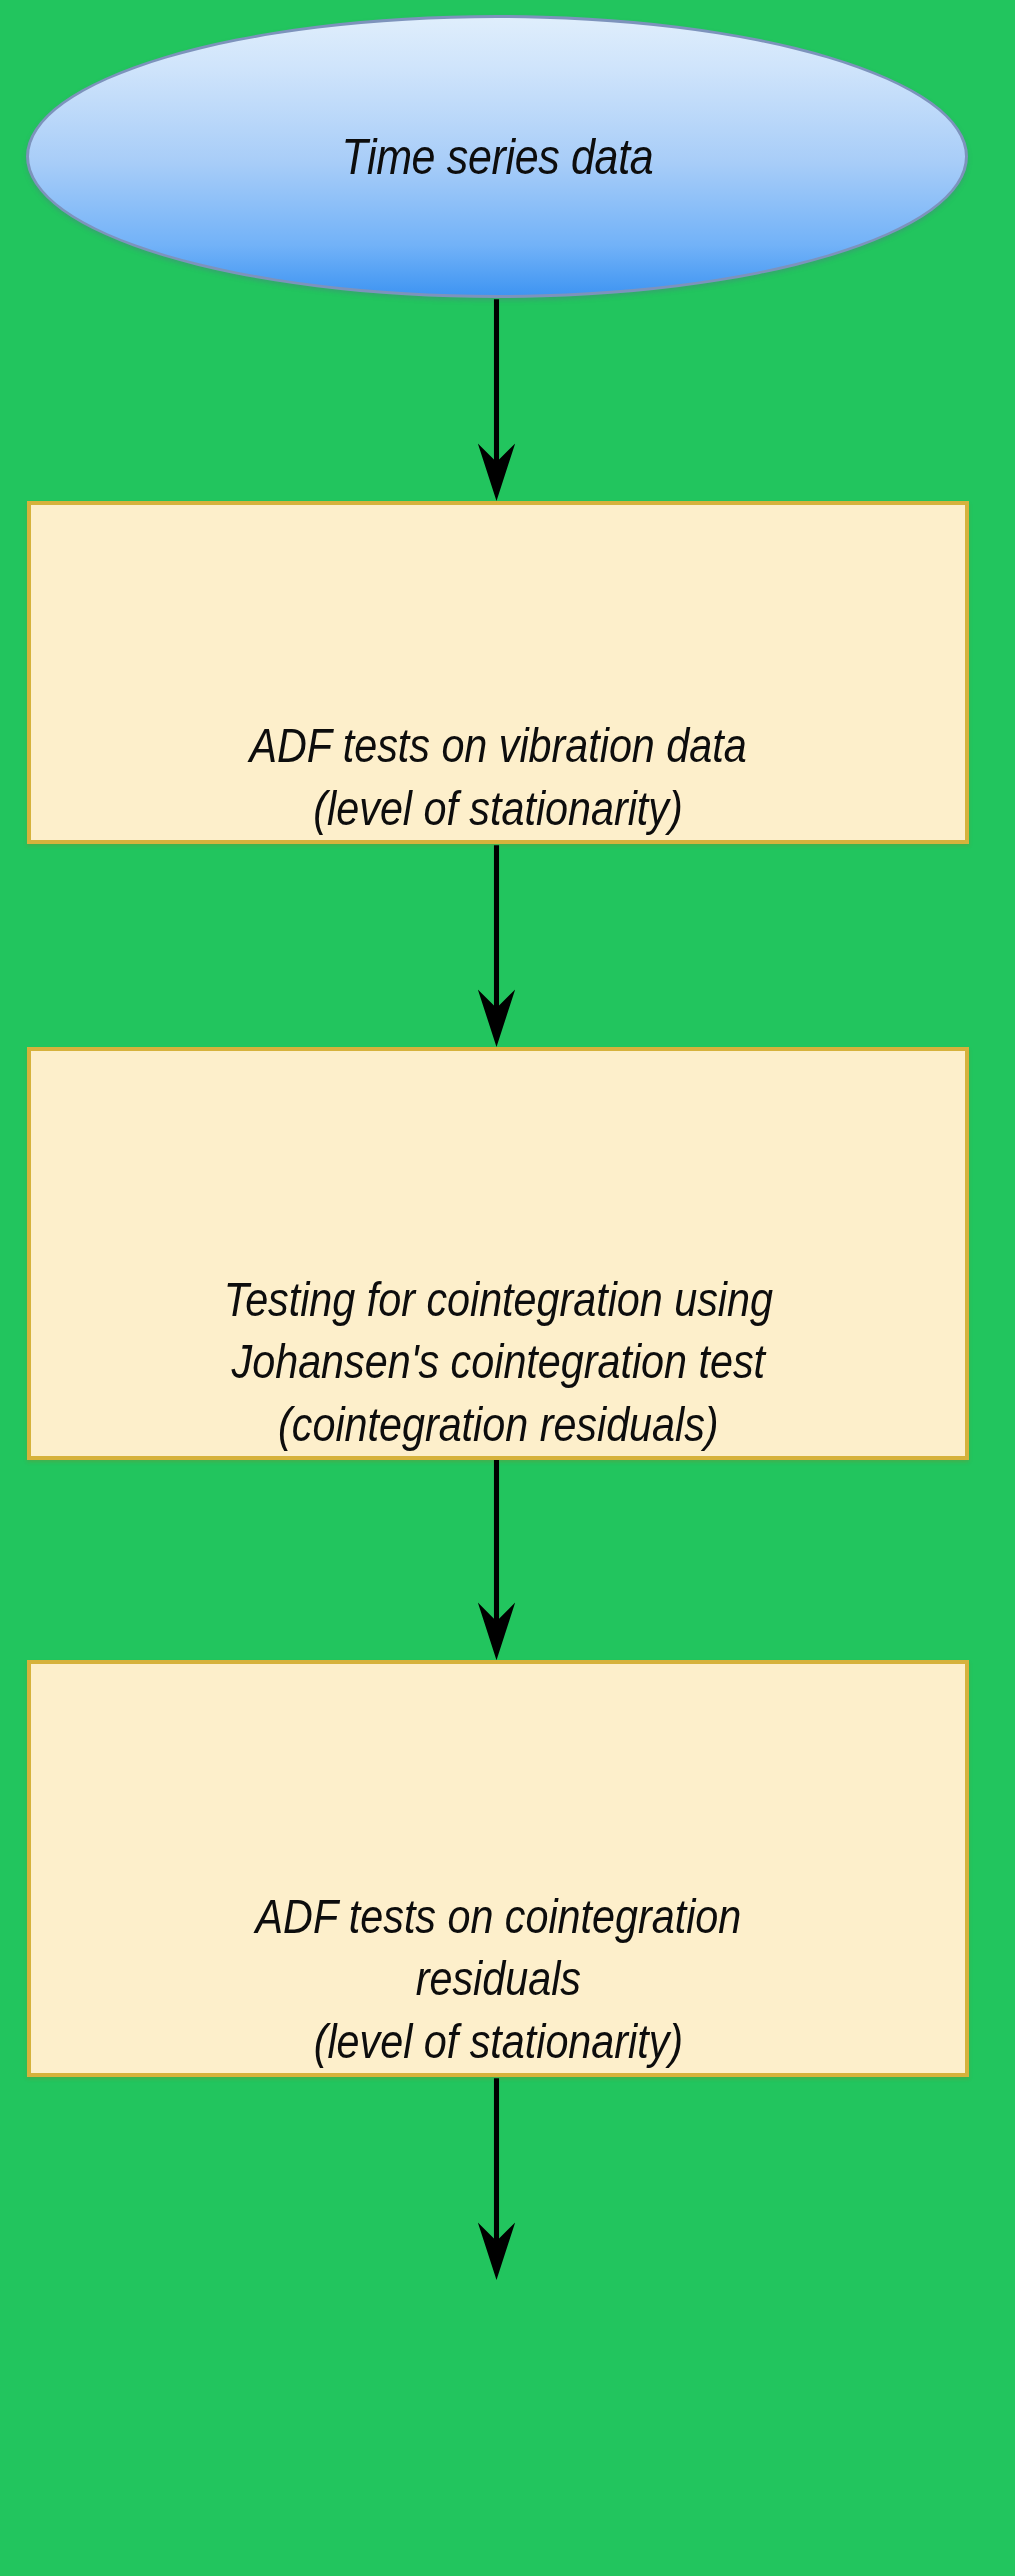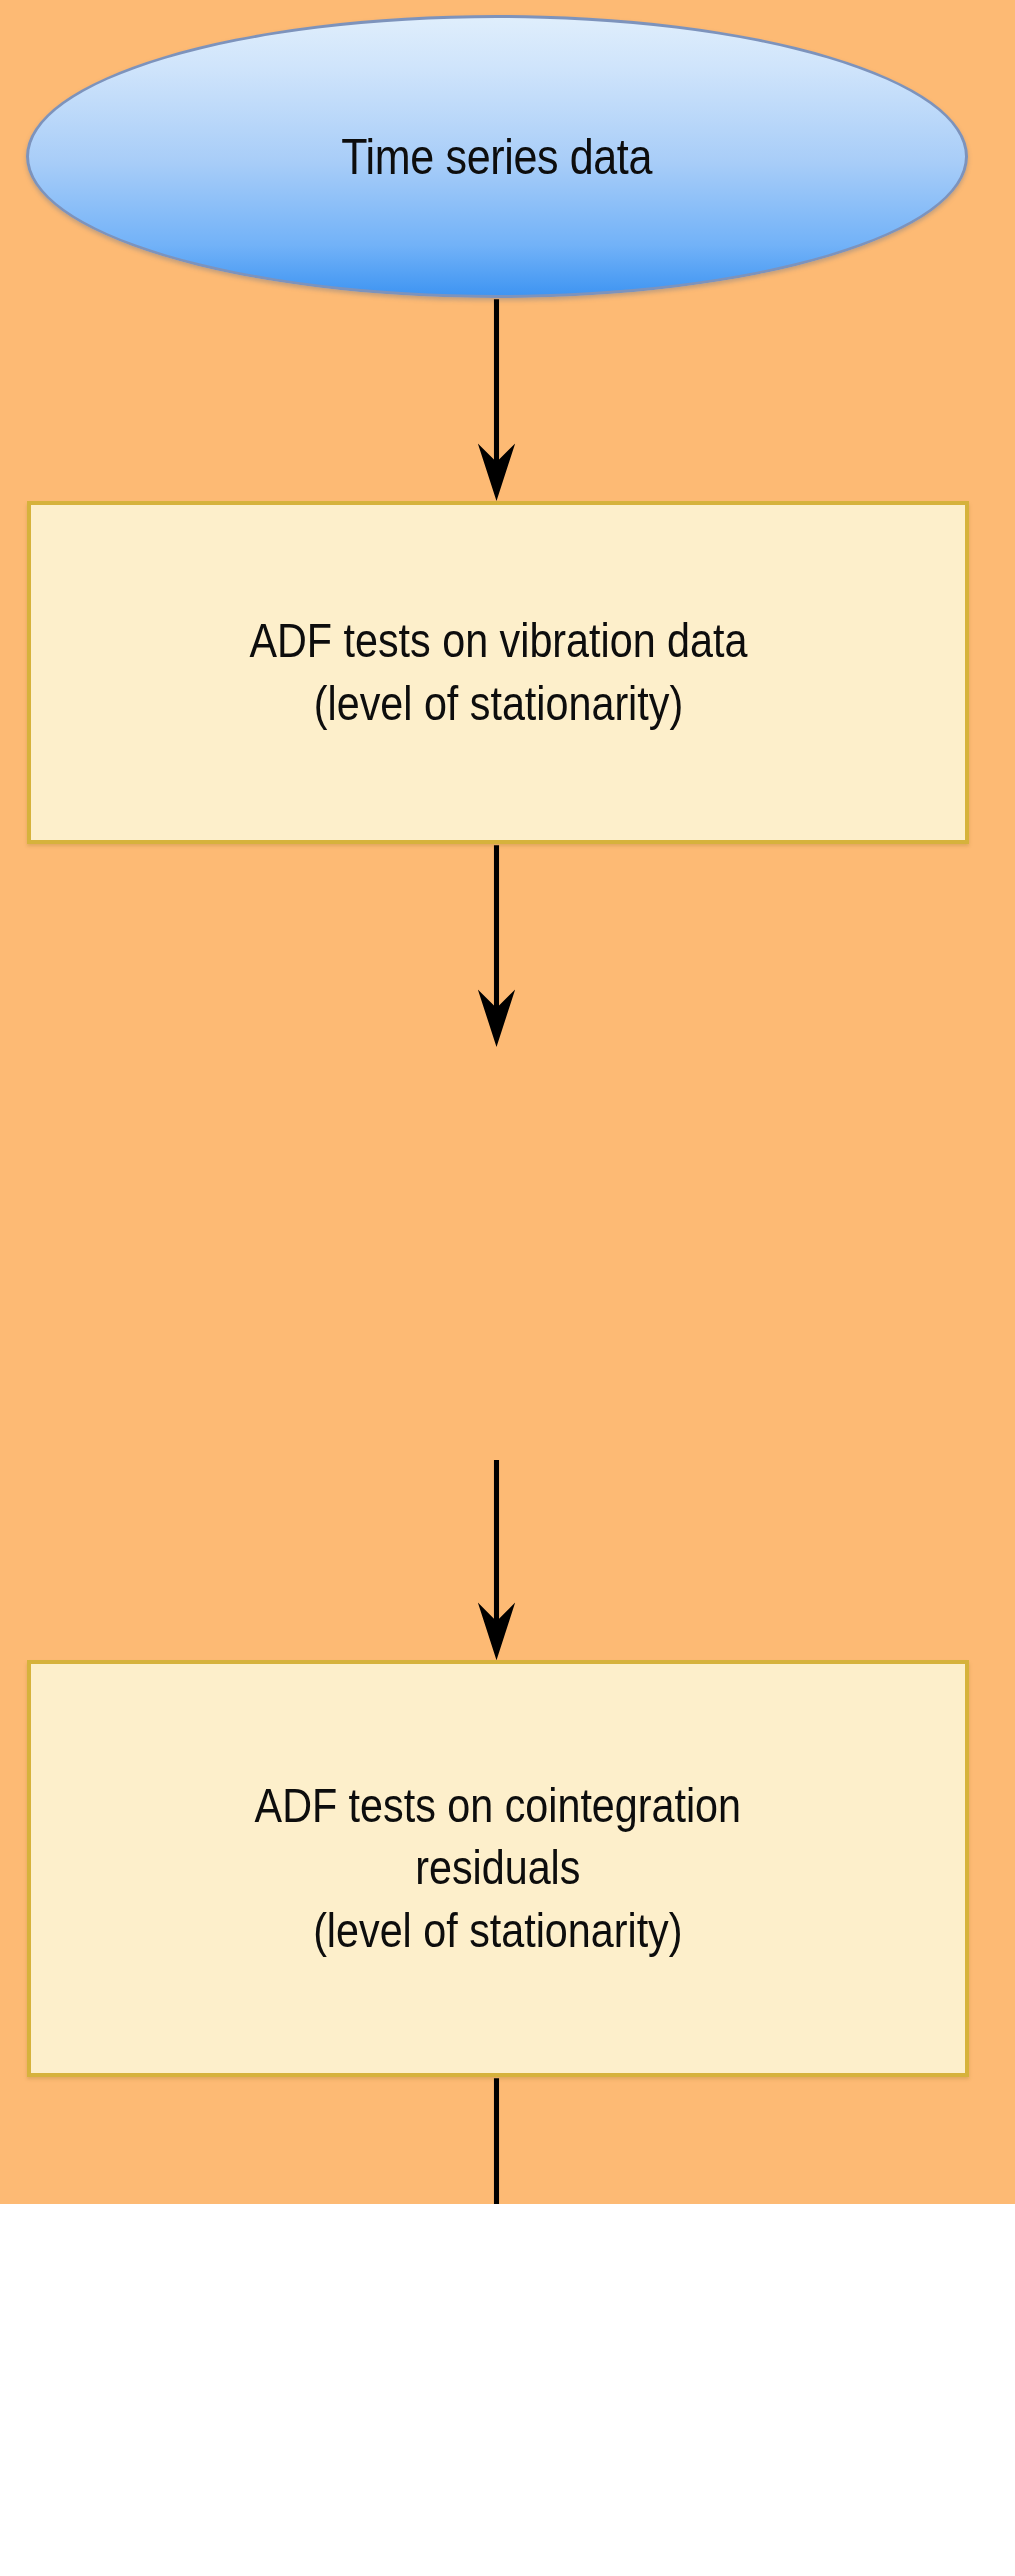--- a/index.html
+++ b/index.html
@@ -2,21 +2,21 @@
 <html style="font-size:13.7px"><head>
 <meta charset="utf-8">
 <title>Flowchart</title>
 <style>
   html,body{margin:0;padding:0;background:#ffffff;}
   body{
     width:1016px;height:2576px;
     font-family:"Liberation Sans","DejaVu Sans",sans-serif;
     -webkit-font-smoothing:antialiased;
   }
-  #canvas{position:relative;width:1016px;height:2204px;overflow:hidden;background:#fdba74;}
+  #canvas{position:relative;width:1016px;height:2576px;overflow:hidden;background:#22c55e;font-style:italic;}
 
   
   .ellipse{
     position:absolute;
     border-radius:50%;
     background:linear-gradient(to bottom,#dfeefc 0%,#cfe4fb 18%,#a8cdf8 52%,#72b2f8 82%,#3f95f2 100%);
     border:3.4px solid #7d93bc;
     box-sizing:border-box;
     display:flex;align-items:center;justify-content:center;
     box-shadow:0 2.6px 4.3px rgba(90,110,140,.35);
@@ -32,21 +32,21 @@
     text-align:center;
     font-weight:400;
   }
 
   
   .procbox{
     position:absolute;
     background:#fdefcb;
     border:4.3px solid #d6b23c;
     box-sizing:border-box;
-    display:flex;align-items:center;justify-content:center;
+    display:flex;align-items:flex-end;justify-content:center;
     box-shadow:0 2.6px 3.4px rgba(150,120,40,.28);
   }
   .procbox .lbl{
     font-size:48px;
     line-height:1.30;
     color:#0d0d0d;
     text-align:center;
     transform:scaleX(.86);
     transform-origin:center;
     white-space:nowrap;
@@ -80,20 +80,27 @@
     </div>
   </div>
 
   <div class="connector" style="left:477px;top:844px;width:39px;height:206px;">
     <svg width="39" height="206" viewBox="0 0 46 240">
       <line x1="23" y1="0" x2="23" y2="198" stroke="#000000" stroke-width="6"></line>
       <path d="M 23 238 L 1 170 L 23 192 L 45 170 Z" fill="#000000"></path>
     </svg>
   </div>
 
+  <div class="procbox" style="left:27px;top:1047px;width:942px;height:413px;">
+    <div class="lbl">
+      <div>Testing for cointegration using</div>
+      <div>Johansen's cointegration test</div>
+      <div>(cointegration residuals)</div>
+    </div>
+  </div>
 
   <div class="connector" style="left:477px;top:1459px;width:39px;height:204px;">
     <svg width="39" height="204" viewBox="0 0 46 238">
       <line x1="23" y1="0" x2="23" y2="196" stroke="#000000" stroke-width="6"></line>
       <path d="M 23 236 L 1 168 L 23 190 L 45 168 Z" fill="#000000"></path>
     </svg>
   </div>
 
   <div class="procbox" style="left:27px;top:1660px;width:942px;height:417px;">
     <div class="lbl">

